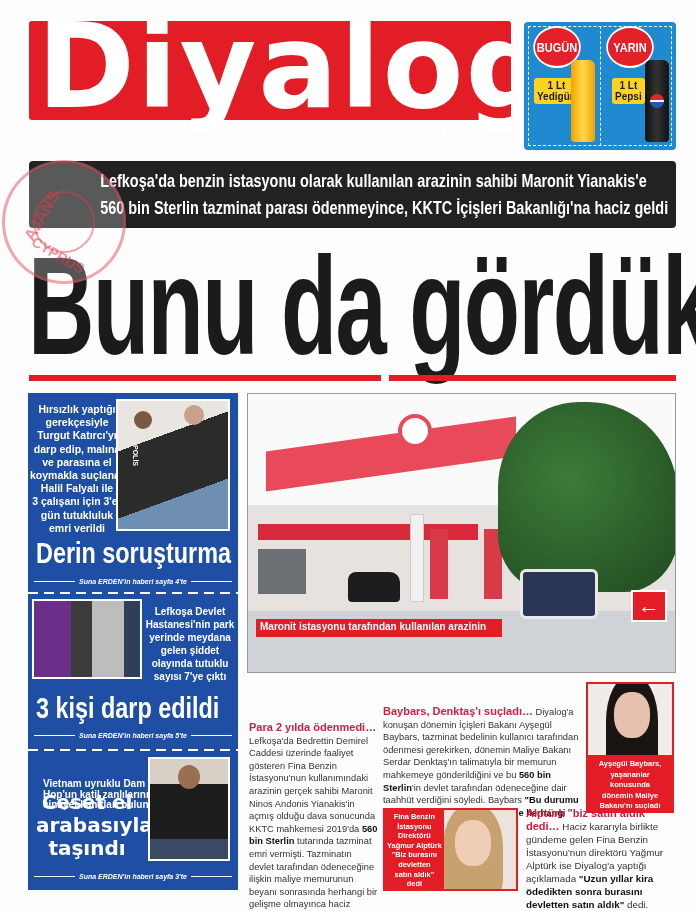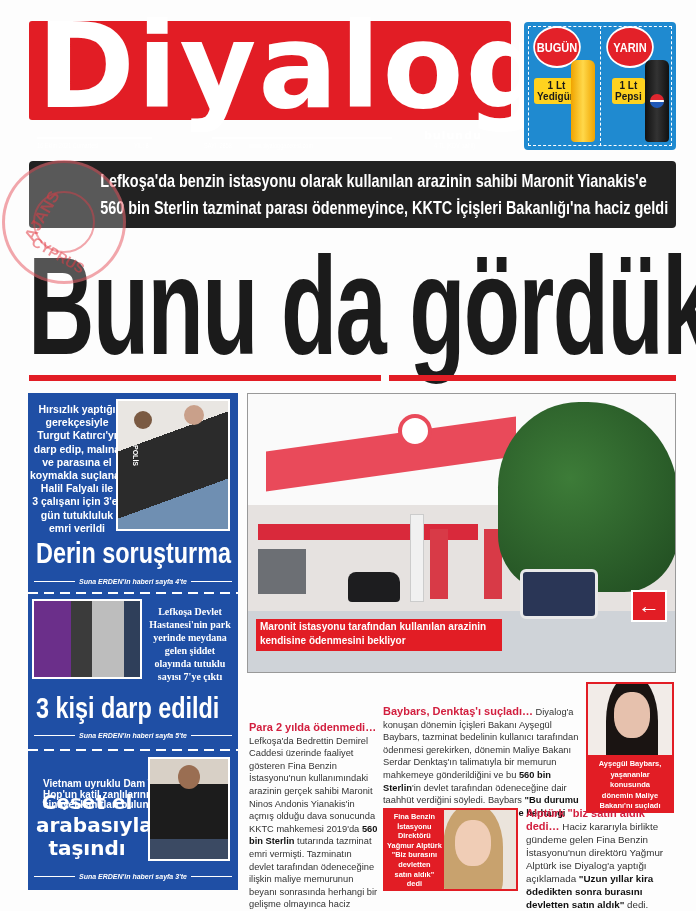--- a/index.html
+++ b/index.html
@@ -131,21 +131,21 @@
   </div>
   <div class="lc-head" style="left:8px; top:143px; font-size:30px; transform:scaleX(0.78);">Derin soruşturma</div>
   <div class="lc-byline" style="top:183px;">
     <div class="ln"></div>
       <div class="bt">Suna ERDEN'in haberi sayfa 4'te</div>
       <div class="ln"></div>
   </div>
   <div class="dashrow" style="top:199px;"></div>
 
   <div class="photo" style="left:4px; top:206px; width:110px; height:80px; background: linear-gradient(90deg,#6b2f8a 0 35%, #3b3b3b 35% 55%, #bdbdbd 55% 85%, #2f3f5a 85%);"></div>
-  <div class="lc-text" style="left:116px; top:212px; width:92px; font-size:10px; line-height:13px;font-family:Liberation Serif, serif;">
+  <div class="lc-text" style="left:116px; top:212px; width:92px; font-size:10px; line-height:13px;">
     <span>Lefkoşa Devlet</span>
     <span>Hastanesi'nin park</span>
     <span>yerinde meydana</span>
     <span>gelen şiddet</span>
     <span>olayında tutuklu</span>
     <span>sayısı 7'ye çıktı</span>
   </div>
   <div class="lc-head" style="left:8px; top:298px; font-size:30px; transform:scaleX(0.78);">3 kişi darp edildi</div>
   <div class="lc-byline" style="top:337px;">
     <div class="ln"></div>
@@ -183,21 +183,20 @@
   <div style="position:absolute; left:100px; top:178px; width:52px; height:30px; border-radius:8px 10px 4px 4px; background:#1d1d1f;"></div>
   <div style="position:absolute; left:162px; top:120px; width:14px; height:88px; background:#f1f1f1; border:1px solid #ccc;"></div>
   <div style="position:absolute; left:182px; top:135px; width:18px; height:70px; background:#d83a47;"></div>
   <div style="position:absolute; left:236px; top:135px; width:18px; height:70px; background:#d83a47;"></div>
   <div style="position:absolute; left:250px; top:8px; width:180px; height:190px; border-radius:45% 50% 30% 30%; background: radial-gradient(circle at 40% 40%, #3d7c38, #1f4a20);"></div>
   <div style="position:absolute; left:272px; top:175px; width:78px; height:50px; border-radius:6px; background:#2a3656; border:3px solid #e9e9e9;"></div>
   <div style="position:absolute; left:383px; top:196px; width:36px; height:32px; background:#e21d25; border:2px solid #fff; color:#fff; font-size:22px; font-weight:bold; display:flex; align-items:center; justify-content:center;">←</div>
 </div>
 <div class="caption-red">
   <div style="white-space:nowrap;">Maronit istasyonu tarafından kullanılan arazinin</div>
-  <div style="white-space:nowrap;">kendisine ödenmesini bekliyor</div>
 </div>
 
 <div class="art" style="left:249px; top:721px; width:130px;">
   <span class="hd" style="font-size:11px;">Para 2 yılda ödenmedi…</span><span> Lefkoşa'da Bedrettin Demirel Caddesi üzerinde faaliyet gösteren Fina Benzin İstasyonu'nun kullanımındaki arazinin gerçek sahibi Maronit Ninos Andonis Yianakis'in açmış olduğu dava sonucunda KKTC mahkemesi 2019'da </span><b>560 bin Sterlin</b><span> tutarında tazminat emri vermişti. Tazminatın devlet tarafından ödeneceğine ilişkin maliye memurunun beyanı sonrasında herhangi bir gelişme olmayınca haciz memurları dün İçişleri Bakanlığı'na giderek 2 araç için haciz işlemi başlattı.</span>
 </div>
 
 <div class="art" style="left:383px; top:681px; width:196px;margin-top:24px;">
   <span class="hd" style="font-size:11px;">Baybars, Denktaş'ı suçladı…</span><span> Diyalog'a konuşan dönemin İçişleri Bakanı Ayşegül Baybars, tazminat bedelinin kullanıcı tarafından ödenmesi gerekirken, dönemin Maliye Bakanı Serdar Denktaş'ın talimatıyla bir memurun mahkemeye gönderildiğini ve bu </span><b>560 bin Sterlin</b><span>'in devlet tarafından ödeneceğine dair taahhüt verdiğini söyledi. Baybars </span><b>"Bu durumu savcılığa şikayet ettiğimiz halde herhangi bir işlem yapılmadı"</b><span> dedi.</span>
 </div>
 

